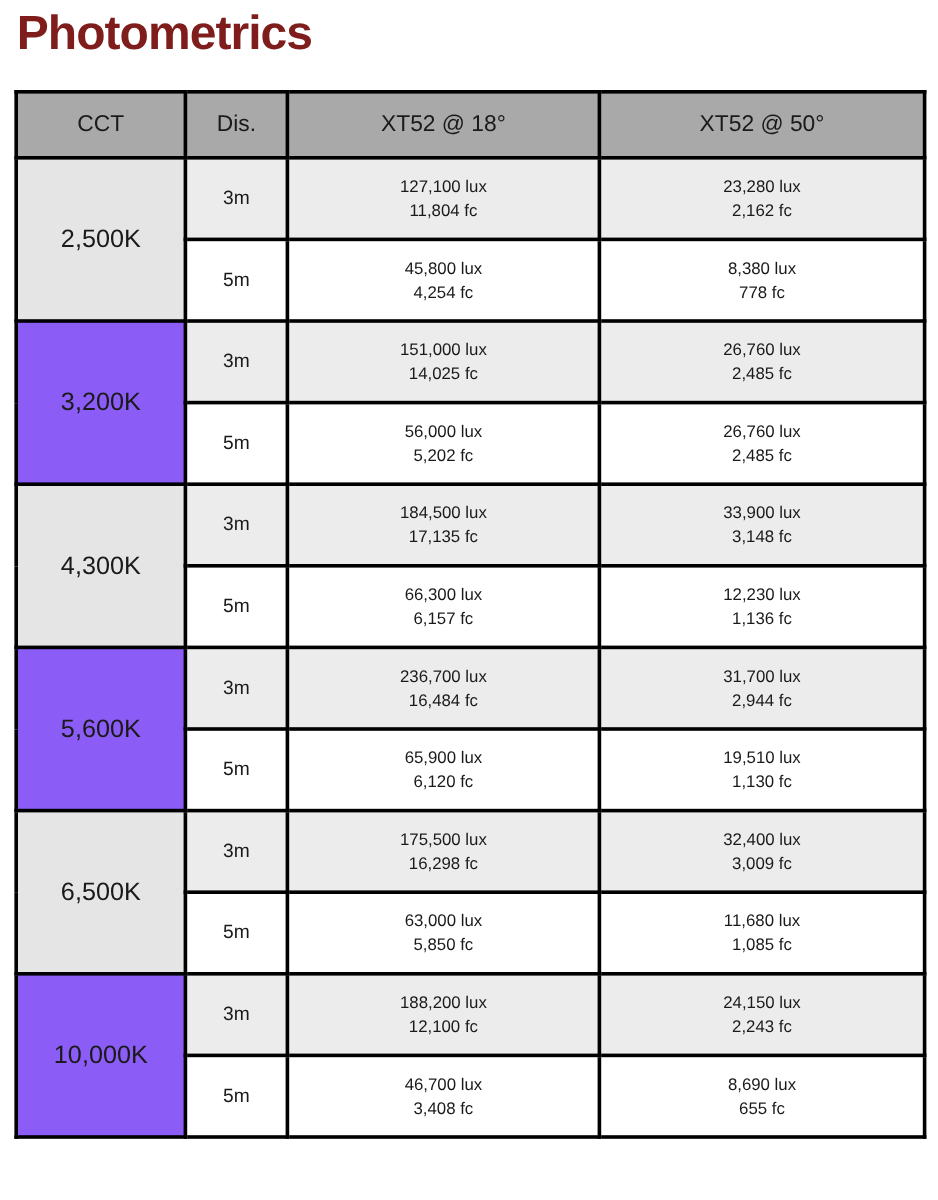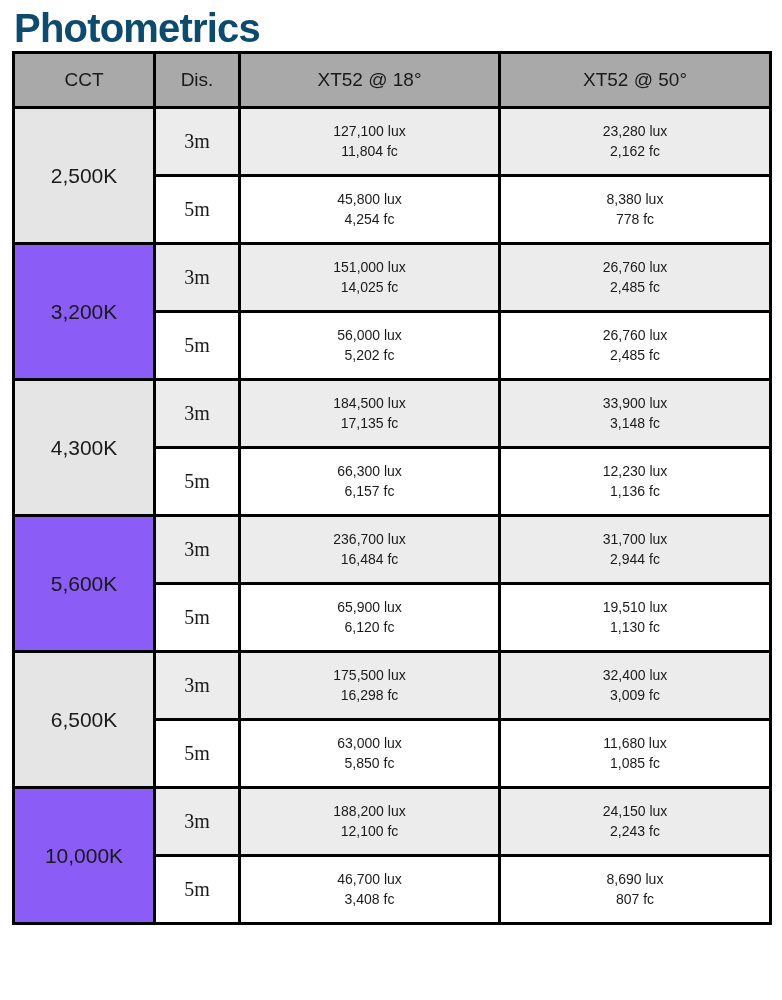--- a/index.html
+++ b/index.html
@@ -10,26 +10,26 @@
     height: 1000px;
     font-family: "Liberation Sans", sans-serif;
     color: #1a1a1a;
   }
   .page-title {
     margin: 0;
     padding: 6px 0 0 14px;
     font-size: 40px;
     font-weight: 800;
     letter-spacing: -0.8px;
-    color: #0c4a6e;
+    color: #7f1d1d;
   }
   table.photometrics {
     border-collapse: collapse;
     table-layout: fixed;
-    margin: 0 0 0 12px;
+    margin: 24px 0 0 12px;
     width: 757px;
     border: 3px solid #000;
   }
   th, td {
     border: 3px solid #000;
     text-align: center;
     vertical-align: middle;
     padding: 0;
   }
   thead th {
@@ -39,22 +39,21 @@
     font-weight: 400;
   }
   td.cct {
     font-size: 21px;
     background: #e5e5e5;
   }
   td.cct.alt {
     background: #8b5cf6;
   }
   td.dis {
-    font-size: 20px;
-    font-family: Liberation Serif, serif;
+    font-size: 16px;
   }
   td.val {
     font-size: 14px;
     line-height: 1.38;
     height: 65px;
   }
   tr.shaded td.dis,
   tr.shaded td.val {
     background: #ececec;
   }
@@ -228,17 +227,17 @@
       </td>
     </tr>
     <tr class="plain">
       <td class="dis">5m</td>
       <td class="val">
         <div>46,700 lux</div>
         <div>3,408 fc</div>
       </td>
       <td class="val">
         <div>8,690 lux</div>
-        <div>807 fc</div>
+        <div>655 fc</div>
       </td>
     </tr>
   </tbody>
 </table>
 
 </body></html>

